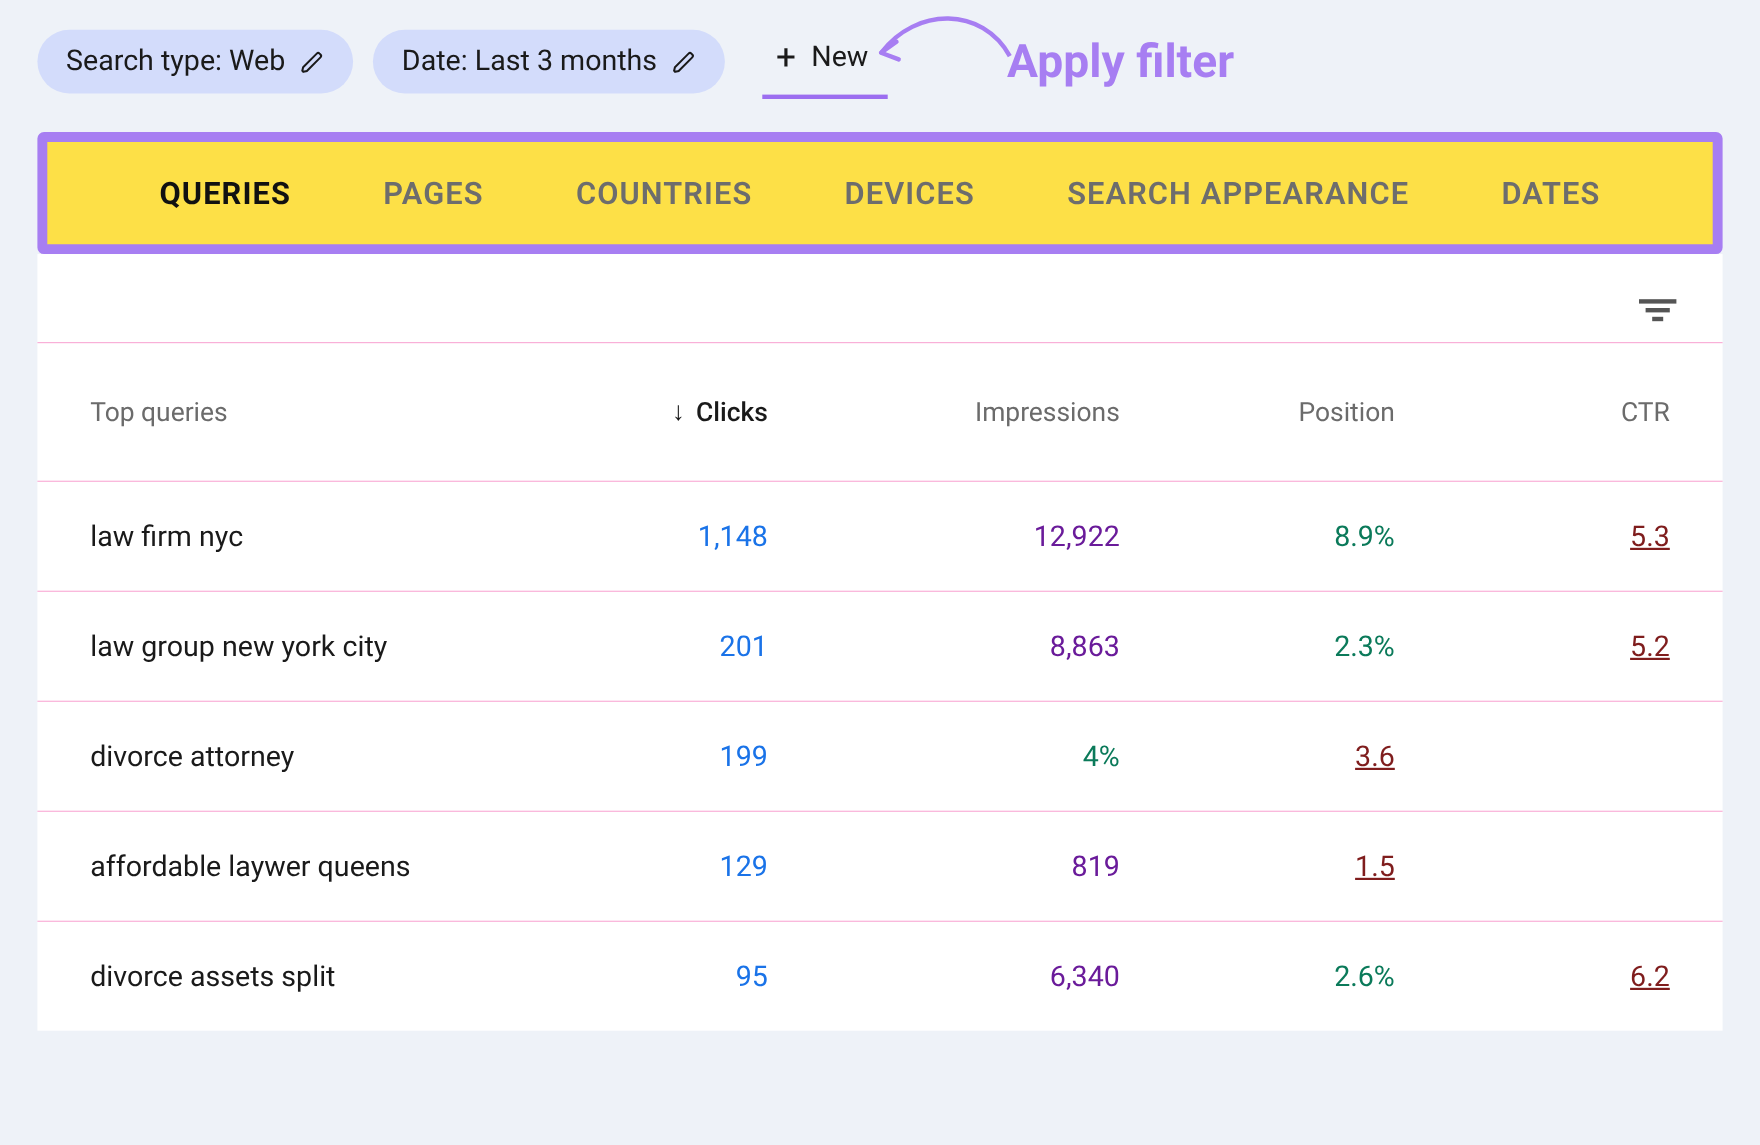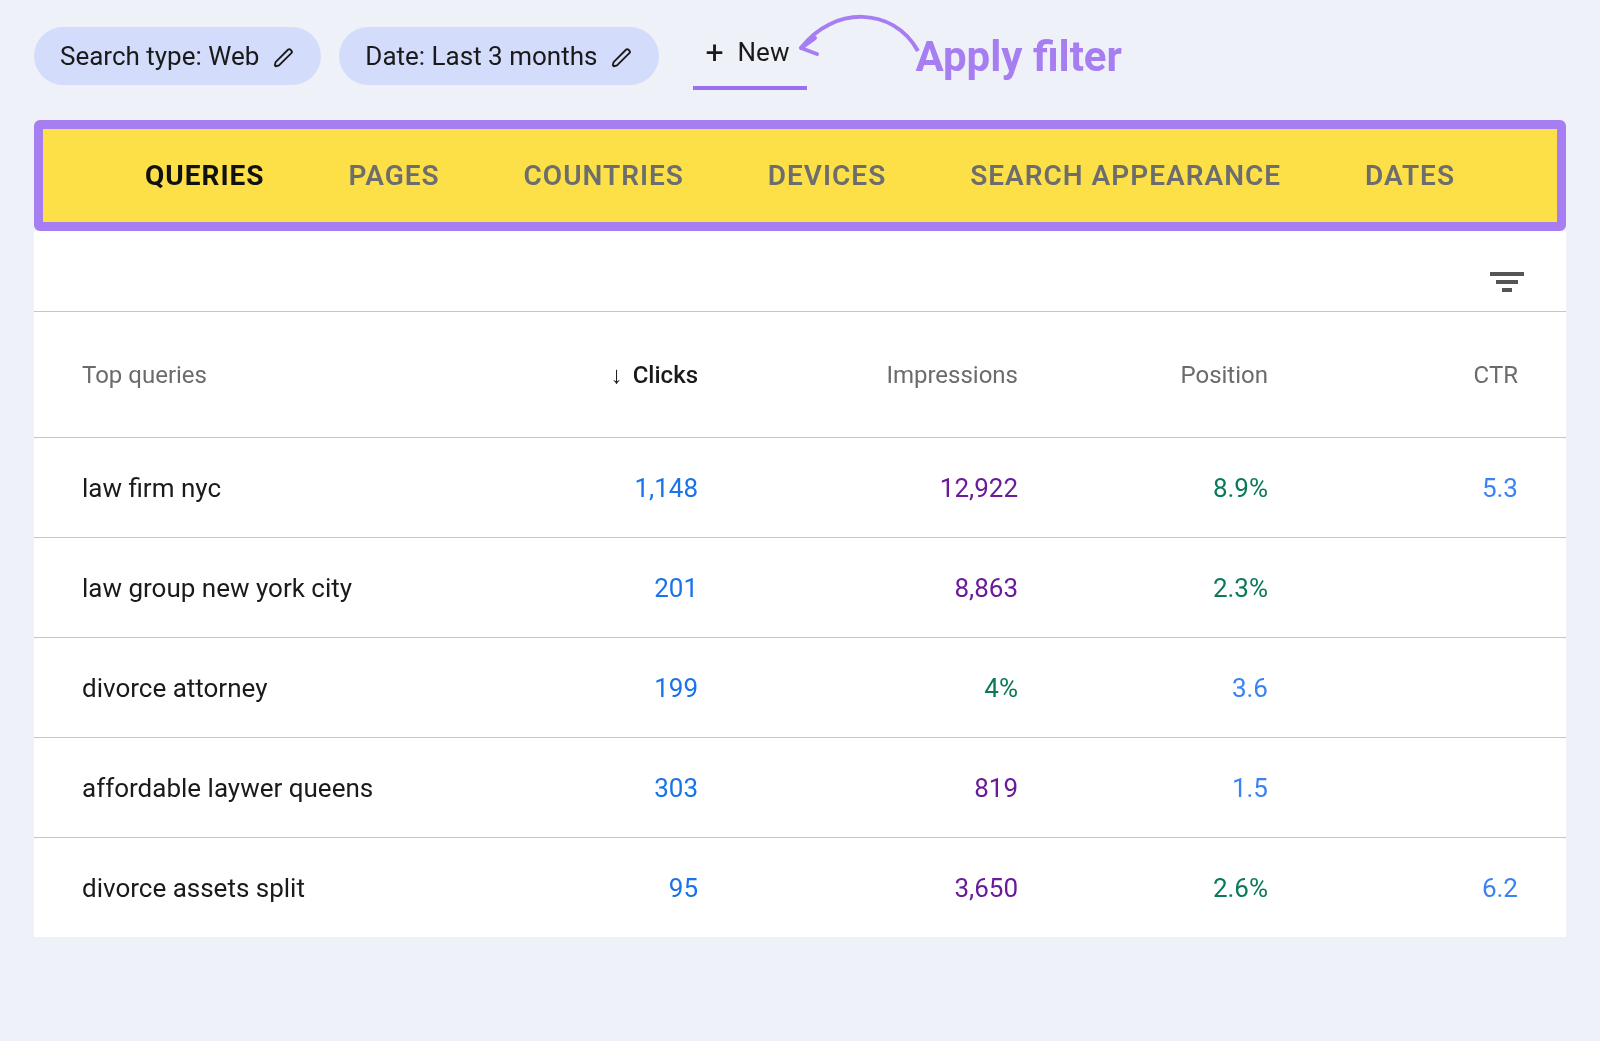--- a/index.html
+++ b/index.html
@@ -142,21 +142,21 @@
 
   .trow {
     height: 100px;
     font-size: 26px;
   }
   .td { text-align: right; }
   .td.first { text-align: left; color: #1a1a1a; }
   .clicks   { color: #1a73e8; }
   .impr     { color: #6a1b9a; }
   .ctr      { color: #0b7a5a; }
-  .pos      { color: #3b82f6; }
+  .pos      { color: #7f1d1d; text-decoration: underline; }
 </style>
 </head>
 <body>
 
 <div class="filter-bar">
   <div class="chip">
     <span>Search type: Web</span>
     <span class="pencil">
       <svg viewBox="0 0 24 24" fill="none" stroke="#1a1a1a" stroke-width="2">
         <path d="M3 21l3.5-.8L20 6.7a2 2 0 0 0 0-2.8l-.9-.9a2 2 0 0 0-2.8 0L2.8 16.5 2 20z"></path>
@@ -218,33 +218,34 @@
     <div class="td clicks">1,148</div>
     <div class="td impr">12,922</div>
     <div class="td ctr">8.9%</div>
     <div class="td pos">5.3</div>
   </div>
   <div class="trow">
     <div class="td first">law group new york city</div>
     <div class="td clicks">201</div>
     <div class="td impr">8,863</div>
     <div class="td ctr">2.3%</div>
+    <div class="td pos">5.2</div>
   </div>
   <div class="trow">
     <div class="td first">divorce attorney</div>
     <div class="td clicks">199</div>
     <div class="td ctr">4%</div>
     <div class="td pos">3.6</div>
   </div>
   <div class="trow">
     <div class="td first">affordable laywer queens</div>
-    <div class="td clicks">303</div>
+    <div class="td clicks">129</div>
     <div class="td impr">819</div>
     <div class="td pos">1.5</div>
   </div>
   <div class="trow">
     <div class="td first">divorce assets split</div>
     <div class="td clicks">95</div>
-    <div class="td impr">3,650</div>
+    <div class="td impr">6,340</div>
     <div class="td ctr">2.6%</div>
     <div class="td pos">6.2</div>
   </div>
 </div>
 
 </body></html>

